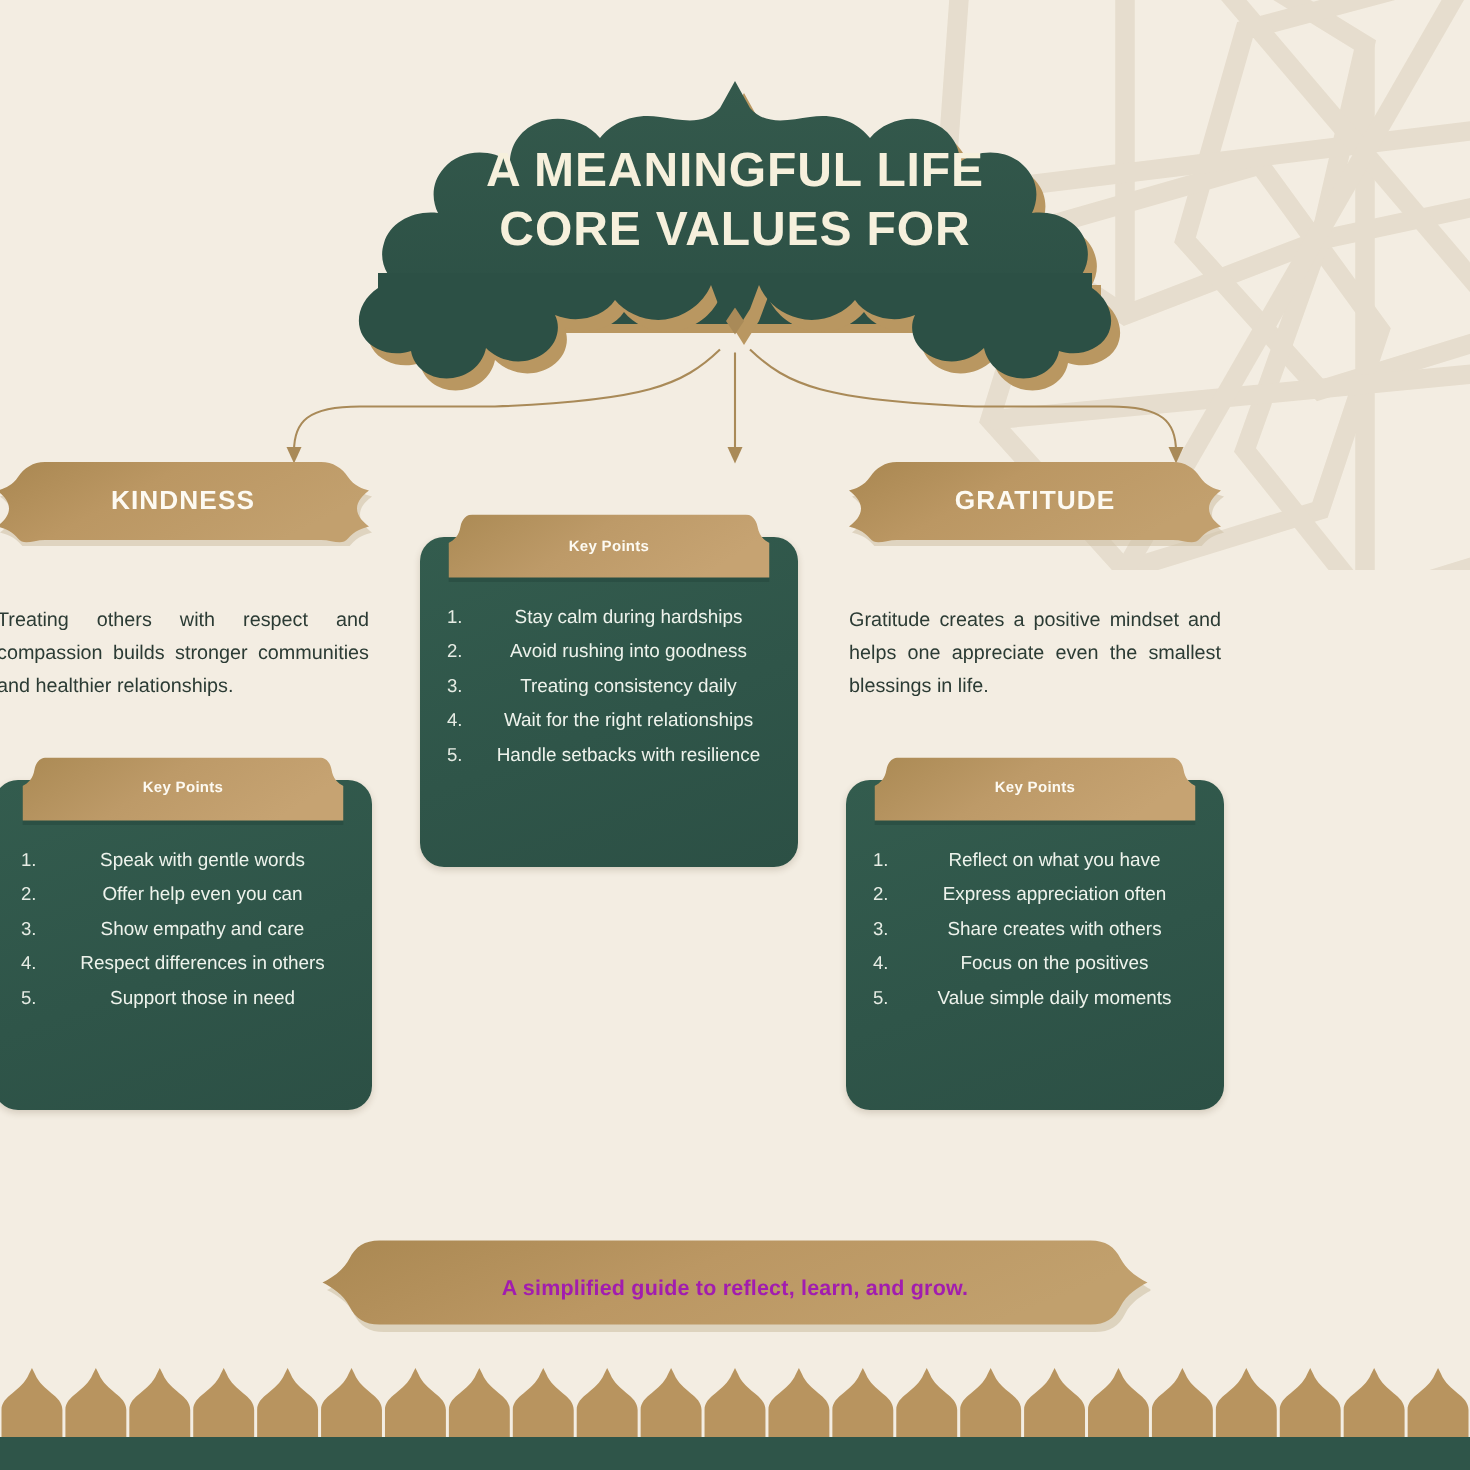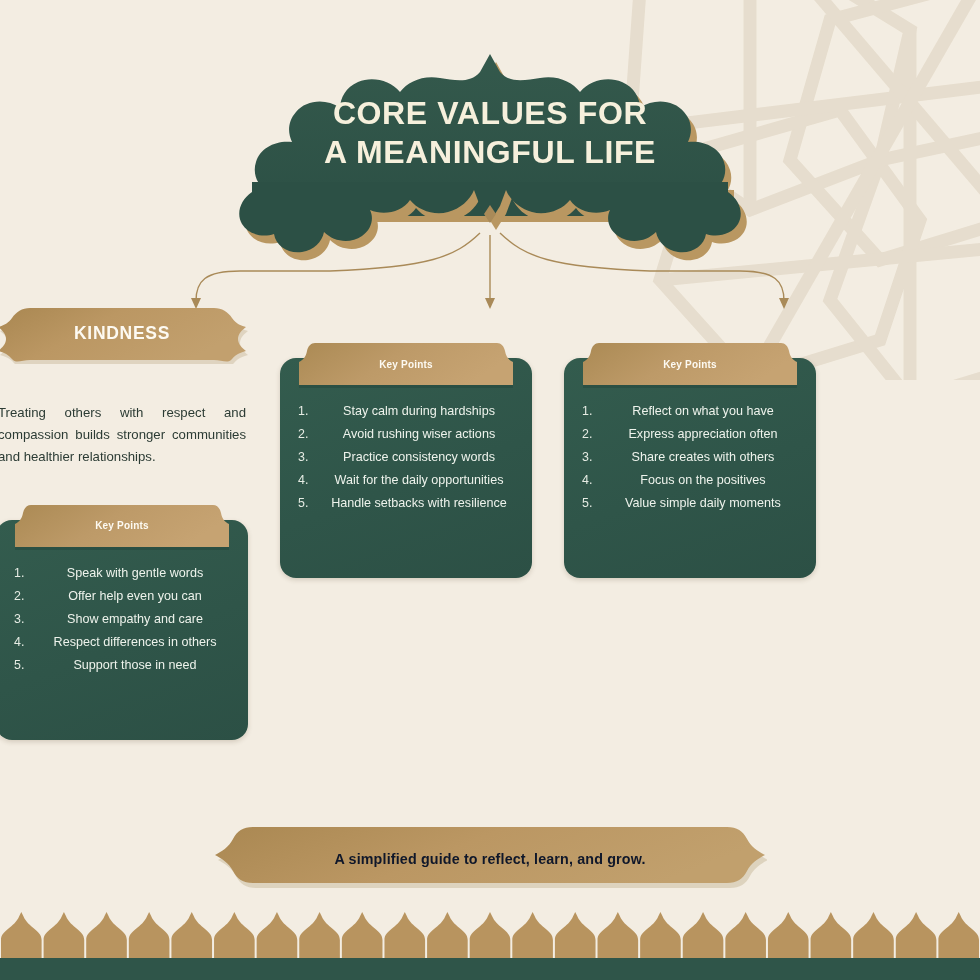--- a/index.html
+++ b/index.html
@@ -176,21 +176,21 @@
     top: 821px;
     width: 554px;
     height: 76px;
   }
   .footer-svg { display: block; width: 554px; height: 76px; }
   .footer-text {
     position: absolute;
     left: 0; top: 0;
     width: 554px; height: 76px;
     display: flex; align-items: center; justify-content: center;
-    color: #0f172a;
+    color: #a21caf;
     font-size: 14.3px;
     font-weight: bold;
     letter-spacing: 0.15px;
   }
 
   
   .bottom-orn {
     position: absolute;
     left: 0;
     bottom: 0;
@@ -299,22 +299,22 @@
           C 88 32, 92 18, 104 10
           Z"></path>
       </defs>
       <g transform="translate(6,8)">
         <use href="#bottomScallop" fill="#b99761"></use>
       </g>
       <use href="#bottomScallop" fill="#2c5045"></use>
     </svg>
 
     <div class="title-text">
+      <div class="title-line">A MEANINGFUL LIFE</div>
       <div class="title-line">CORE VALUES FOR</div>
-      <div class="title-line">A MEANINGFUL LIFE</div>
     </div>
   </div>
 
   <svg class="connectors" viewBox="0 0 980 125" aria-hidden="true">
     <g fill="none" stroke="#a98a58" stroke-width="1.4">
 
       <path d="M 490 30 L 490 96"></path>
 
       <path d="M 480 28 C 455 52, 430 62, 330 66 L 240 66 C 205 66, 196 76, 196 96"></path>
 
@@ -437,40 +437,50 @@
           </svg>
           <div class="kp-tab-label">Key Points</div>
         </div>
         <ul class="kp-list">
           <li class="kp-item">
             <span class="kp-num">1.</span>
             <span class="kp-text">Stay calm during hardships</span>
           </li>
           <li class="kp-item">
             <span class="kp-num">2.</span>
-            <span class="kp-text">Avoid rushing wiser actions</span>
+            <span class="kp-text">Avoid rushing into goodness</span>
           </li>
           <li class="kp-item">
             <span class="kp-num">3.</span>
-            <span class="kp-text">Practice consistency words</span>
+            <span class="kp-text">Treating consistency daily</span>
           </li>
           <li class="kp-item">
             <span class="kp-num">4.</span>
-            <span class="kp-text">Wait for the daily opportunities</span>
+            <span class="kp-text">Wait for the right relationships</span>
           </li>
           <li class="kp-item">
             <span class="kp-num">5.</span>
             <span class="kp-text">Handle setbacks with resilience</span>
           </li>
         </ul>
       </div>
     </div>
 
     <div class="column">
-
+      <div class="pill-wrap">
+        <svg class="pill-svg" viewBox="0 0 252 58" aria-hidden="true">
+          <g transform="translate(2,4)">
+              <use href="#pillShape" fill="#cdbfa4" opacity="0.55"></use>
+            </g>
+          <use href="#pillShape" fill="url(#goldPill1)"></use>
+        </svg>
+        <div class="pill-label">GRATITUDE</div>
+      </div>
+
+      <p class="desc">Gratitude creates a positive mindset and helps one appreciate even the smallest blessings in life.</p>
 
       <div class="kp-card">
         <div class="kp-body"></div>
         <div class="kp-tab-wrap">
           <svg class="kp-tab-svg" viewBox="0 0 214 46" aria-hidden="true">
             <g transform="translate(0,3)">
                 <use href="#tabShape" fill="#24453b" opacity="0.5"></use>
               </g>
             <use href="#tabShape" fill="url(#goldTab1)"></use>
           </svg>

